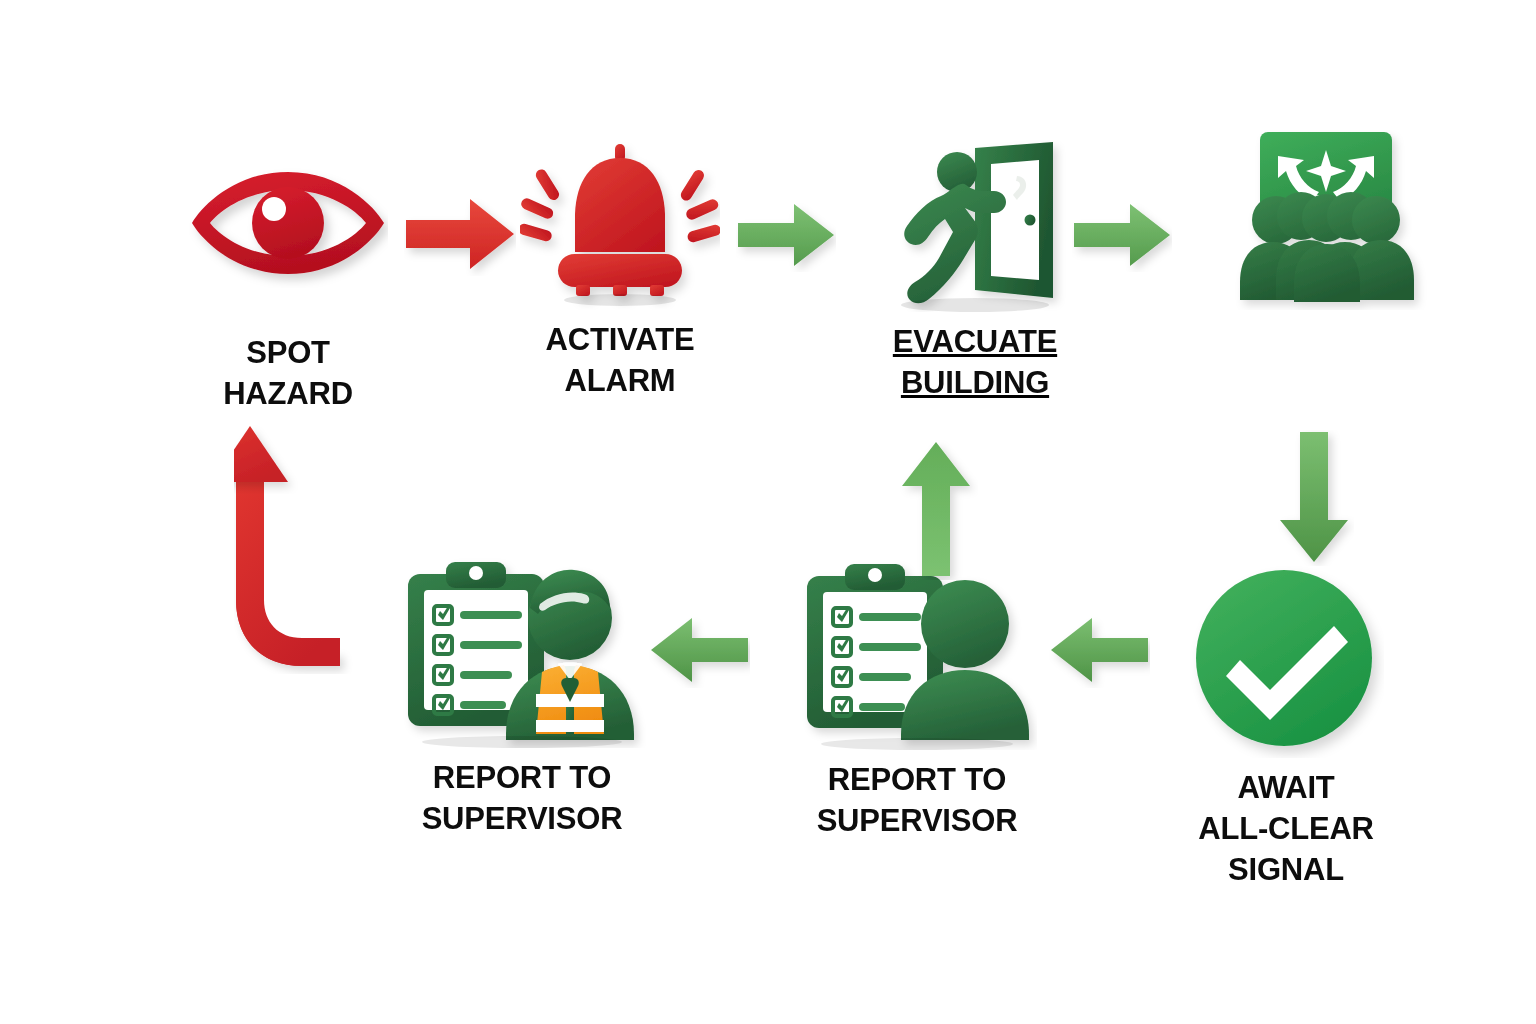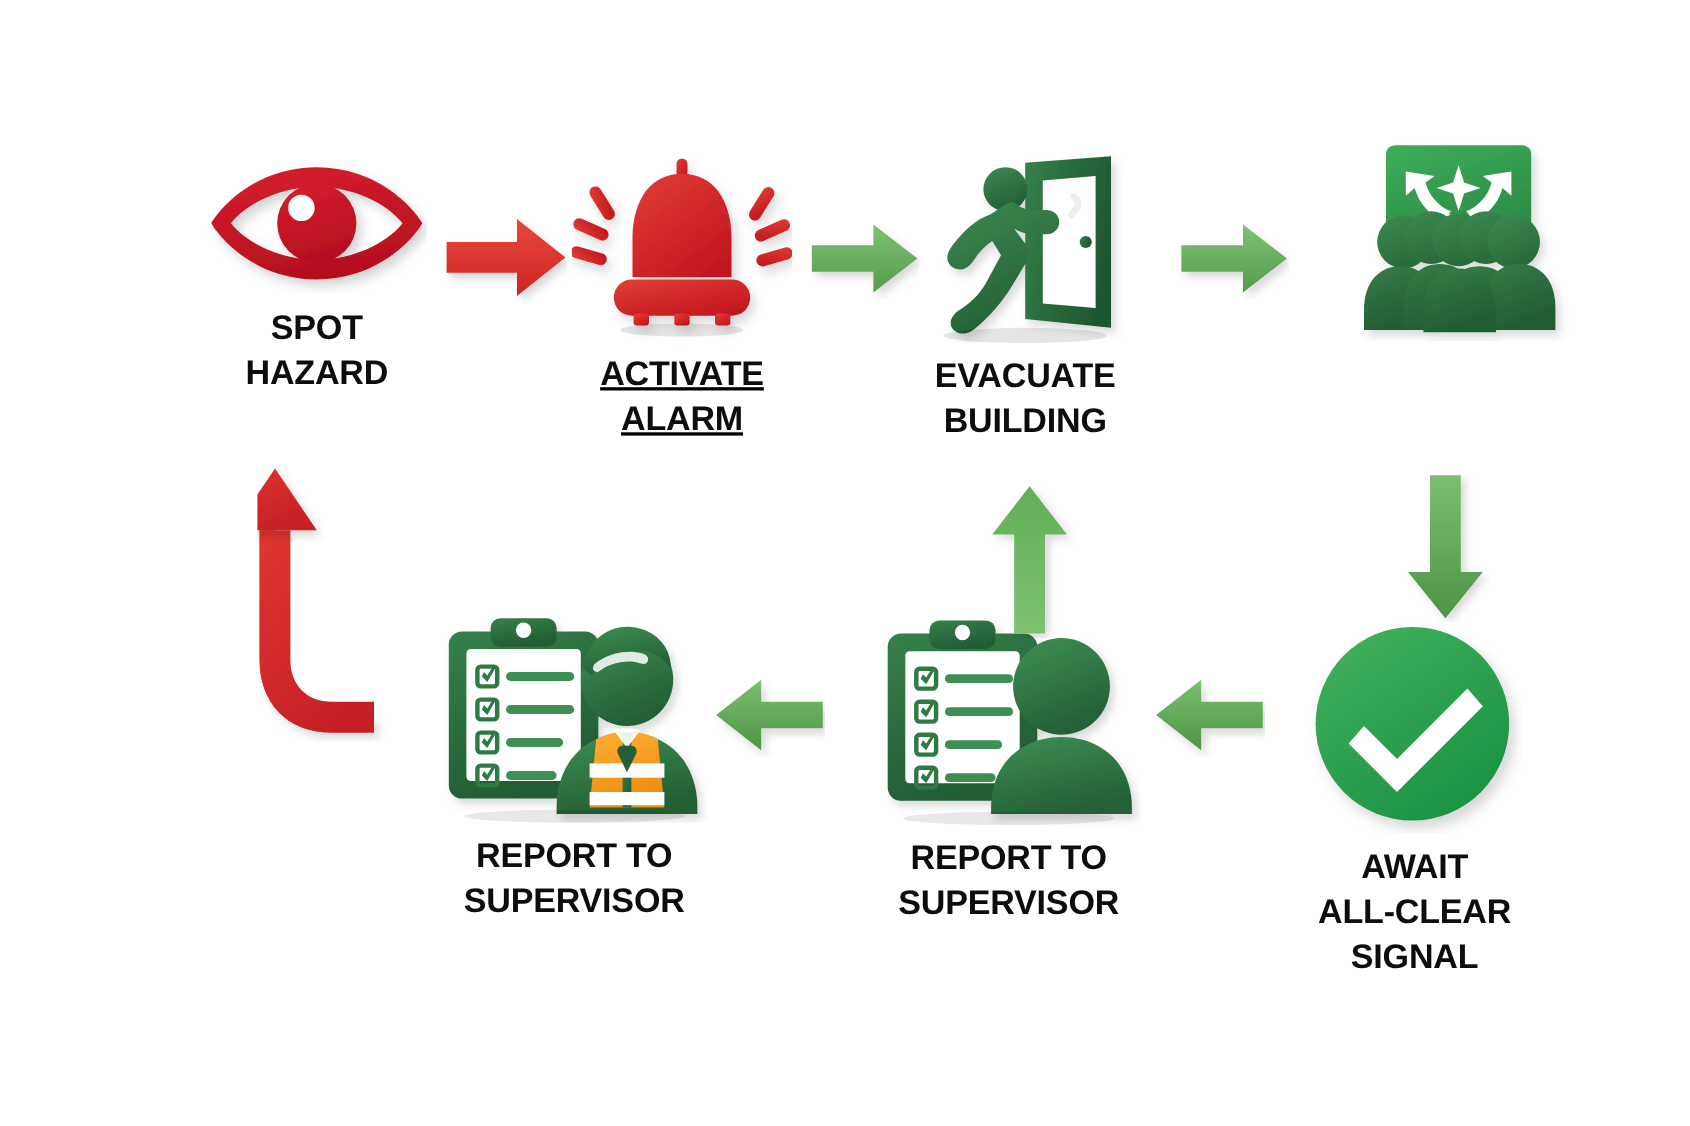--- a/index.html
+++ b/index.html
@@ -48,23 +48,23 @@
     text-transform: uppercase;
   }
 
   
   .connector {
     position: absolute;
     line-height: 0;
   }
 
   
-  .step-spot      { left: 168px;  top: 138px; width: 240px; }
-  .step-alarm     { left: 500px;  top: 140px; width: 240px; text-decoration: underline; }
-  .step-evacuate  { left: 810px;  top: 140px; width: 244px; }
+  .step-spot      { left: 168px;  top: 158px; width: 240px; gap: 35px; }
+  .step-alarm     { left: 500px;  top: 140px; width: 240px; }
+  .step-evacuate  { left: 853px;  top: 140px; width: 244px; text-decoration: underline; }
   .step-muster    { left: 1176px; top: 130px; width: 300px; }
 
   .step-allclear  { left: 1136px; top: 562px; width: 300px; }
   .step-report2   { left: 786px;  top: 558px; width: 262px; }
   .step-report1   { left: 386px;  top: 552px; width: 272px; }
 
   .conn-1 { left: 404px;  top: 192px; }
   .conn-2 { left: 736px;  top: 198px; }
   .conn-3 { left: 1072px; top: 198px; }
   .conn-down { left: 1276px; top: 430px; }

